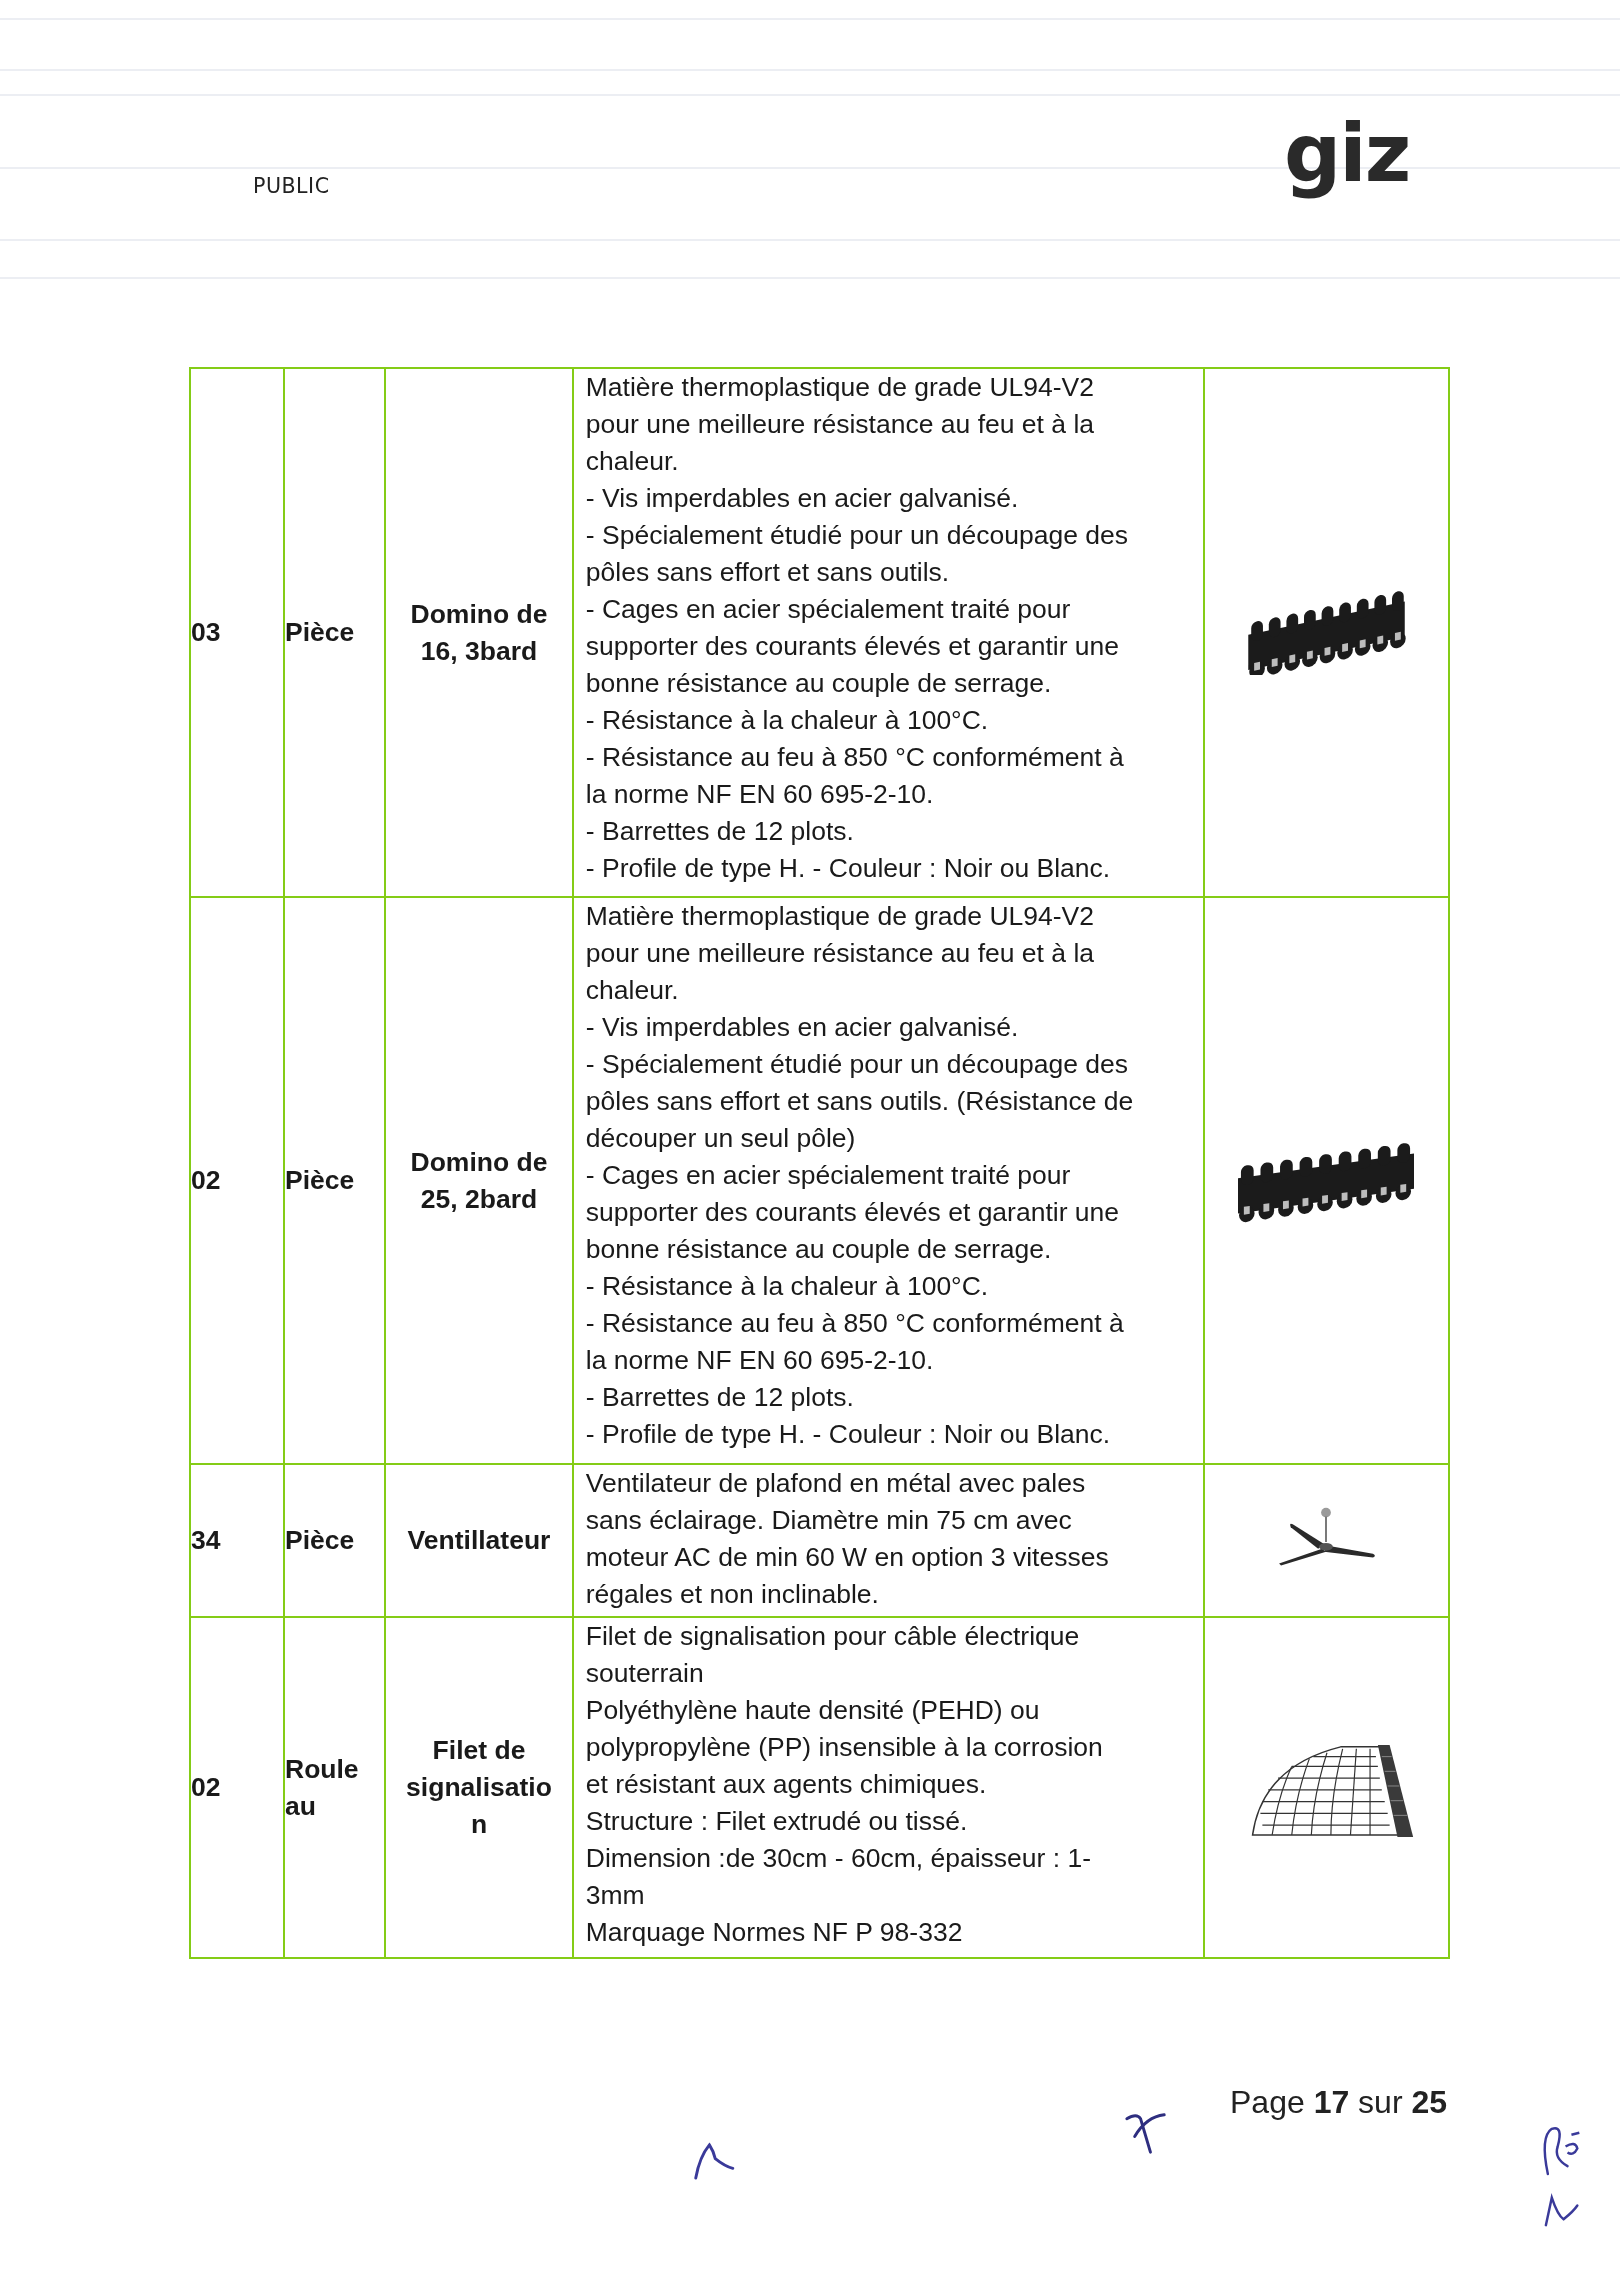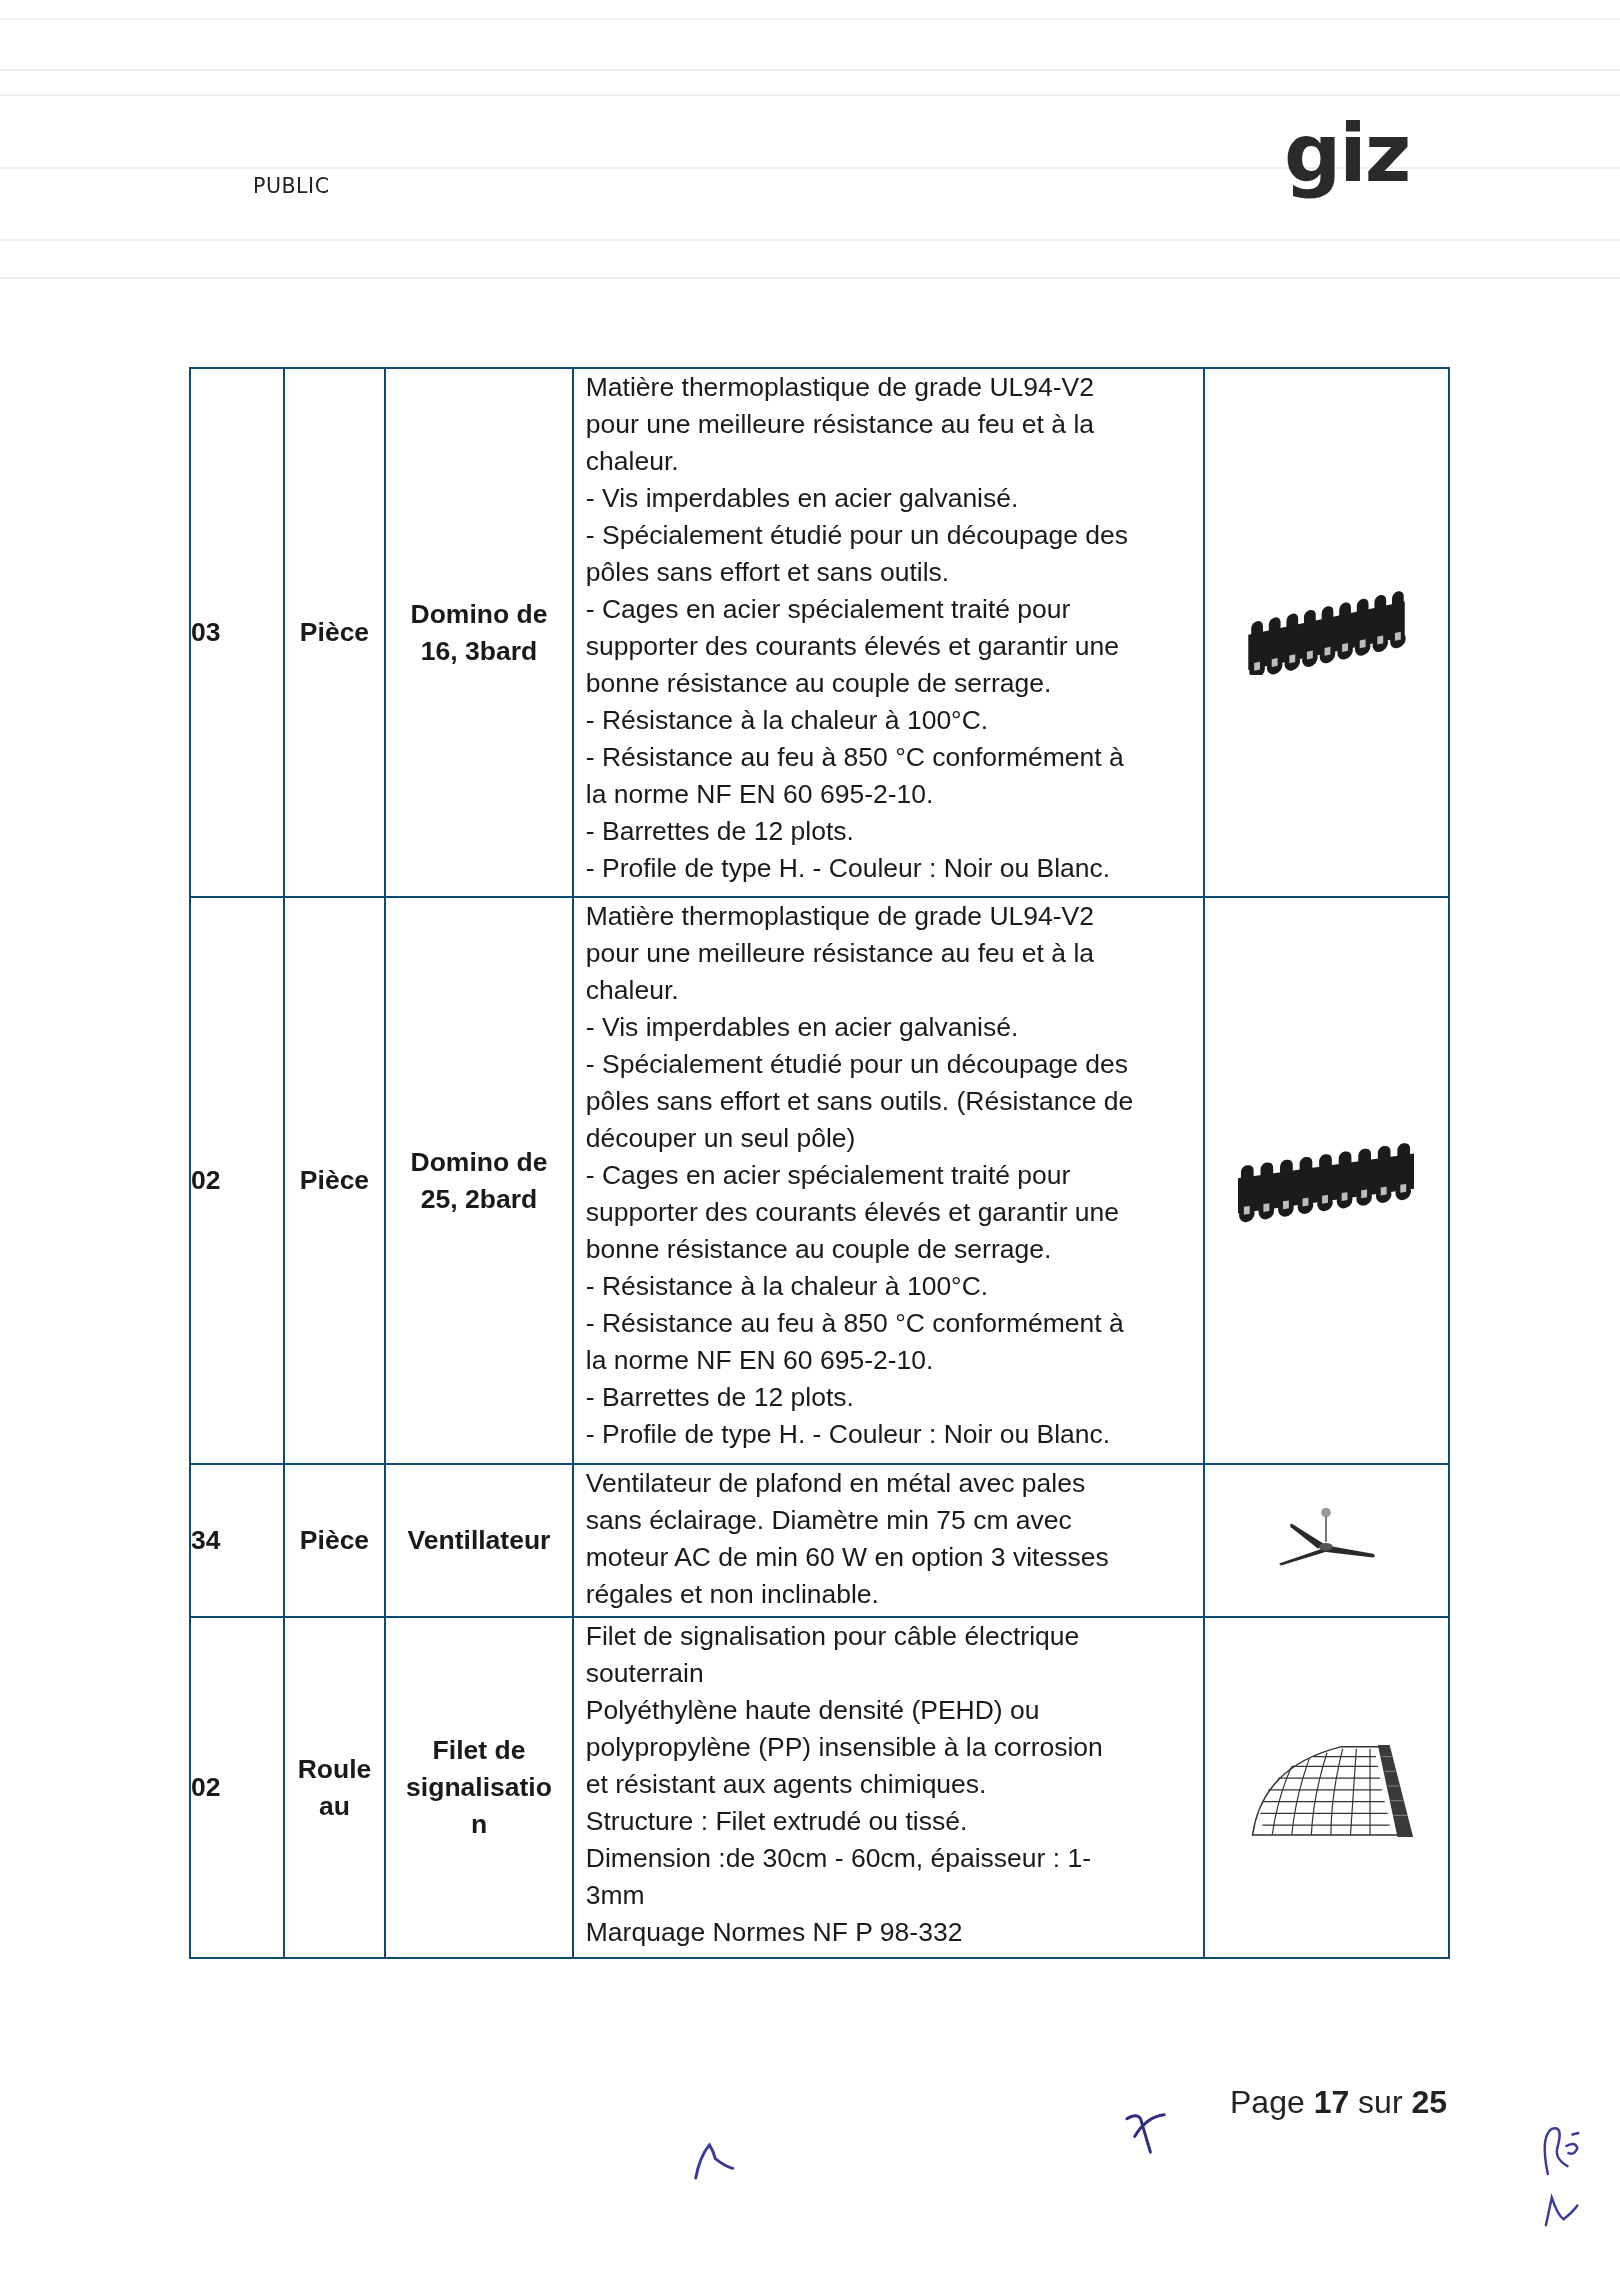--- a/index.html
+++ b/index.html
@@ -4,23 +4,23 @@
   <style>
     html, body { margin: 0; padding: 0; background: #ffffff; }
     body { width: 1620px; height: 2291px; position: relative; overflow: hidden; font-family: "Liberation Sans", sans-serif; color: #1a1a1a; }
 
     .scan-line { position: absolute; left: 0; width: 1620px; height: 2px; background: #eceef3; }
 
     .header-public { position: absolute; left: 253px; top: 174px; font-family: "DejaVu Sans", sans-serif; font-size: 20.6px; letter-spacing: 0.5px; color: #222; text-align: right; }
     .header-logo { position: absolute; left: 1284px; top: 114px; font-family: "DejaVu Sans", sans-serif; font-size: 80px; font-weight: bold; color: #2a2a2a; letter-spacing: -2px; line-height: 1; }
 
     .spec-table { position: absolute; left: 189px; top: 367px; width: 1255px; border-collapse: collapse; table-layout: fixed; }
-    .spec-table td { border: 2px solid #0c4a6e; padding: 0; vertical-align: middle; }
+    .spec-table td { border: 2px solid #84cc16; padding: 0; vertical-align: middle; }
     .c-qty { width: 92px; text-align: left; font-weight: bold; font-size: 26.5px; }
-    .c-unit { width: 99px; text-align: center; font-weight: bold; font-size: 26.5px; line-height: 37px; }
+    .c-unit { width: 99px; text-align: left; font-weight: bold; font-size: 26.5px; line-height: 37px; }
     .c-name { width: 186px; text-align: center; font-weight: bold; font-size: 26.5px; line-height: 37px; }
     .c-desc { width: 611px; font-size: 26.5px; line-height: 37px; padding: 0 5.9px 0 11.8px !important; vertical-align: top !important; }
     .c-img { width: 243px; text-align: center; }
     .desc-line { display: block; white-space: nowrap; }
 
     .row-1 { height: 529px; }
     .row-2 { height: 567px; }
     .row-3 { height: 153px; }
     .row-4 { height: 341px; }
 

